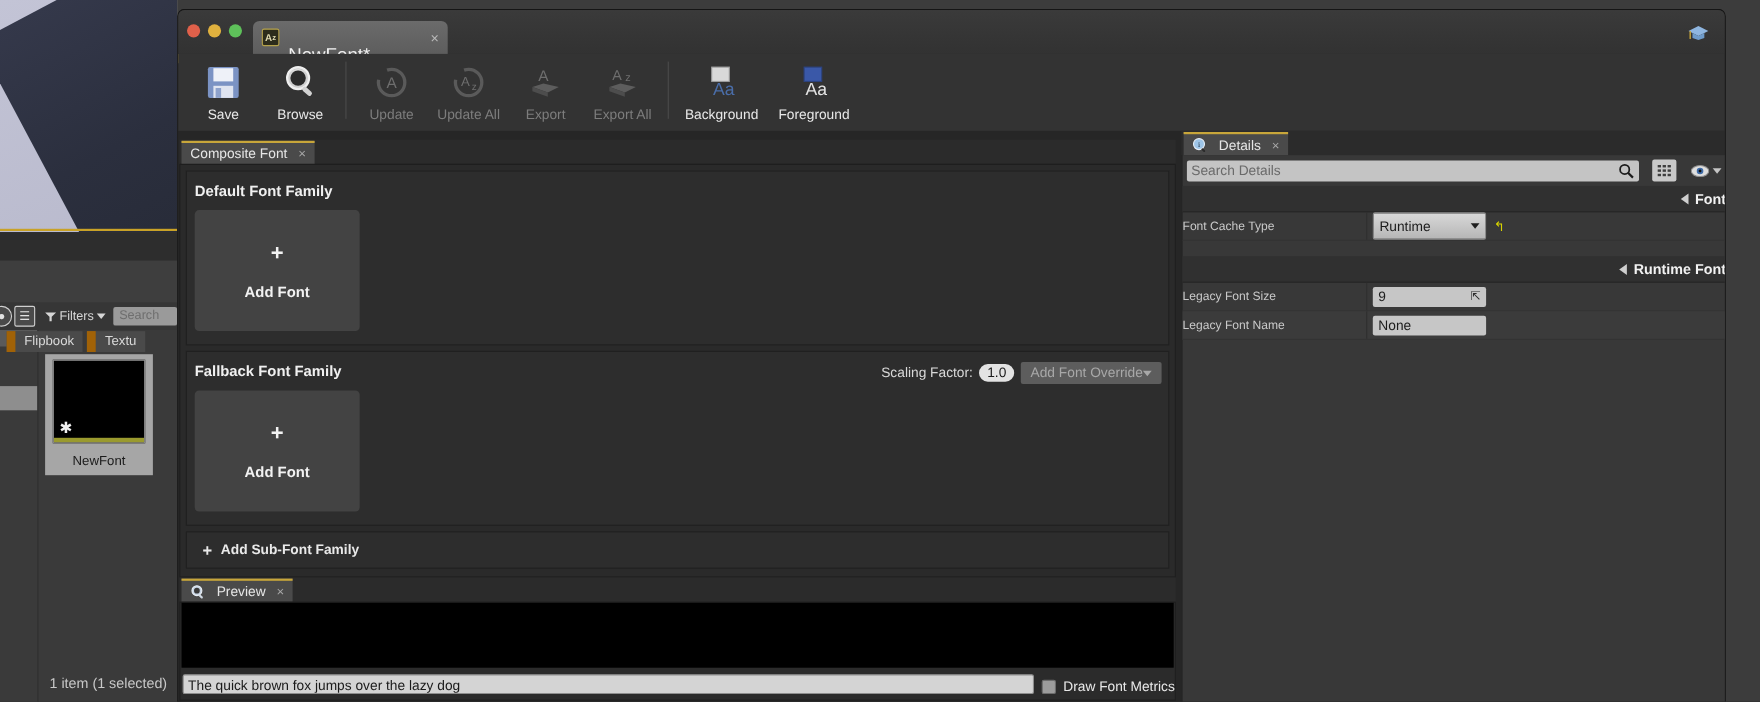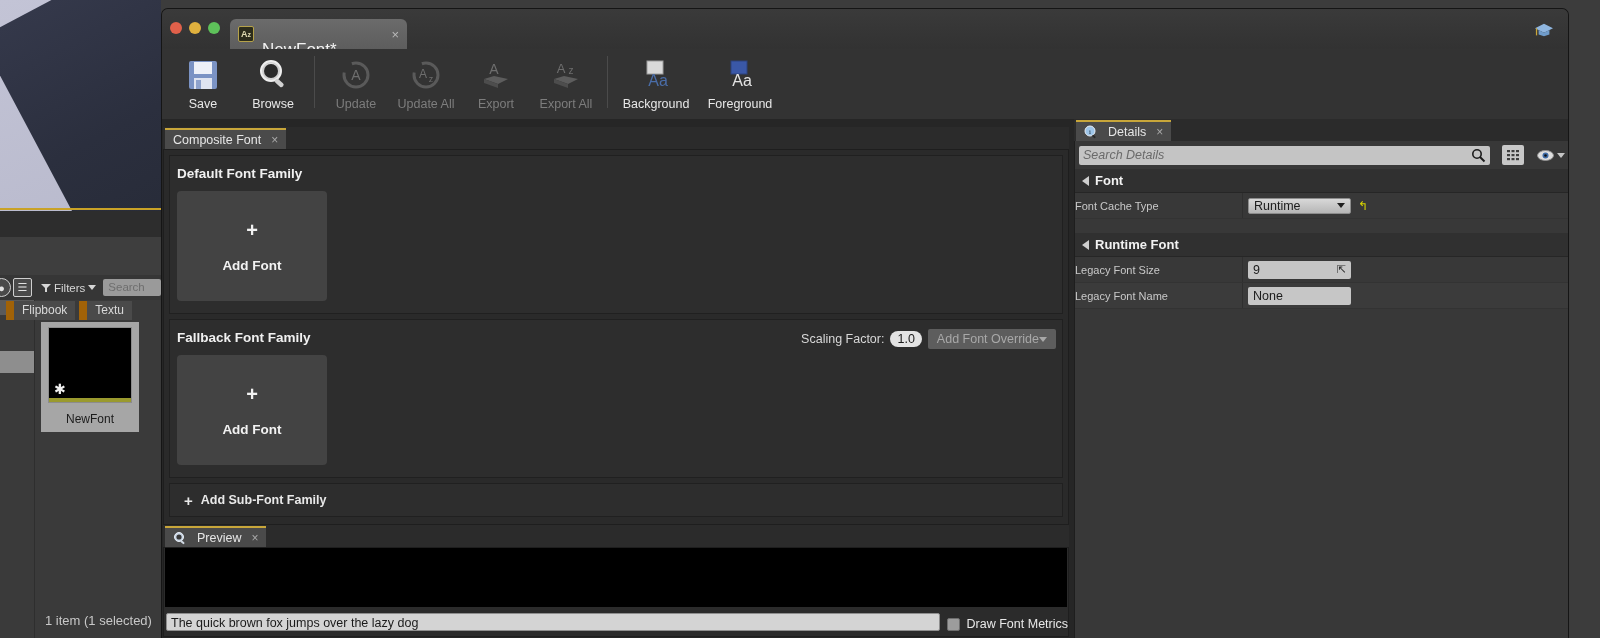--- a/index.html
+++ b/index.html
@@ -141,35 +141,35 @@
   .preview-body { position: absolute; left: 0; top: 22px; width: 906px; height: 90px; background: #2b2b2b; border: 1px solid #1e1e1e; }
   .preview-canvas { position: absolute; left: 1px; top: 0; width: 902px; height: 59px; background: #000; }
   .preview-ctrlrow { position: absolute; left: 0; bottom: 5px; width: 906px; height: 20px; display: flex; align-items: flex-end; gap: 7px; padding: 0 2px; }
   .preview-input { flex: 1; height: 18px; background: #d4d4d4; color: #1a1a1a; font-size: 12.5px; line-height: 18px; padding: 0 4px; border: 1px solid #8e8e8e; border-radius: 2px; white-space: nowrap; overflow: hidden; }
   .chk { width: 13px; height: 13px; background: #9c9c9c; border: 1px solid #6d6d6d; border-radius: 2px; }
   .chk-lbl { color: #e8e8e8; font-size: 12.5px; white-space: nowrap; }
 
   
   .details-panel { position: absolute; left: 912px; top: 0; width: 495px; height: 520px; }
   .det-body { position: absolute; left: 0; top: 22px; width: 495px; height: 498px; background: #383838; border-left: 1px solid #1e1e1e; }
-  .det-searchrow { display: flex; align-items: center; gap: 12px; padding: 4px 3px 4px 4px; font-style: italic; }
+  .det-searchrow { display: flex; align-items: center; gap: 12px; padding: 4px 3px 4px 4px; }
   .det-search { flex: 1; height: 19px; background: #c4c4c4; border-radius: 2px; display: flex; align-items: center; padding: 0 4px; position: relative; }
   .det-search span { color: #6a6a6a; font-size: 12.5px; }
   .det-search .mag { position: absolute; right: 4px; top: 2px; }
   .det-btn { width: 22px; height: 20px; background: #c8c8c8; border-radius: 2px; display: flex; align-items: center; justify-content: center; }
   .det-eye { width: 30px; height: 20px; display: flex; align-items: center; justify-content: center; gap: 3px; }
-  .det-cat { height: 24px; background: #303030; display: flex; align-items: center; gap: 6px; padding-left: 7px; border-bottom: 1px solid #262626; }
+  .det-cat { height: 24px; background: #303030; display: flex; align-items: center; gap: 6px; padding-left: 7px; border-bottom: 1px solid #262626; justify-content: flex-end; }
   .cat-tri { width: 0; height: 0; border-top: 5px solid transparent; border-bottom: 5px solid transparent; border-right: 7px solid #cfcfcf; }
   .cat-lbl { color: #f2f2f2; font-size: 13px; font-weight: bold; }
   .det-row { height: 26px; display: flex; align-items: center; border-bottom: 1px solid #333333; }
   .det-row.alt { background: #3b3b3b; }
   .det-key { width: 167px; color: #c9c9c9; font-size: 11px; }
   .det-vsep { width: 1px; align-self: stretch; background: #2f2f2f; }
   .det-val { flex: 1; display: flex; align-items: center; gap: 7px; padding-left: 5px; }
-  .combo { width: 103px; height: 16px; background: linear-gradient(180deg, #d8d8d8 0%, #b6b6b6 100%); border: 1px solid #8c8c8c; border-radius: 2px; display: flex; align-items: center; padding: 0 5px; }
+  .combo { width: 103px; height: 25px; background: linear-gradient(180deg, #d8d8d8 0%, #b6b6b6 100%); border: 1px solid #8c8c8c; border-radius: 2px; display: flex; align-items: center; padding: 0 5px; }
   .combo span { color: #1c1c1c; font-size: 12.5px; }
   .combo .caret-dn { margin-left: auto; border-top-color: #1f1f1f; }
   .numfield { width: 103px; height: 18px; background: #c6c6c6; border-radius: 2px; display: flex; align-items: center; padding: 0 5px; }
   .numfield span { color: #1c1c1c; font-size: 12.5px; }
   .numfield .spin { margin-left: auto; color: #2a2a2a; font-size: 11px; }
   .txtfield { width: 103px; height: 18px; background: #c6c6c6; border-radius: 2px; display: flex; align-items: center; padding: 0 5px; }
   .txtfield span { color: #1c1c1c; font-size: 12.5px; }
   .reset-ic { color: #d8d400; font-size: 12px; line-height: 1; }
   .det-gap { height: 14px; }
 </style>

